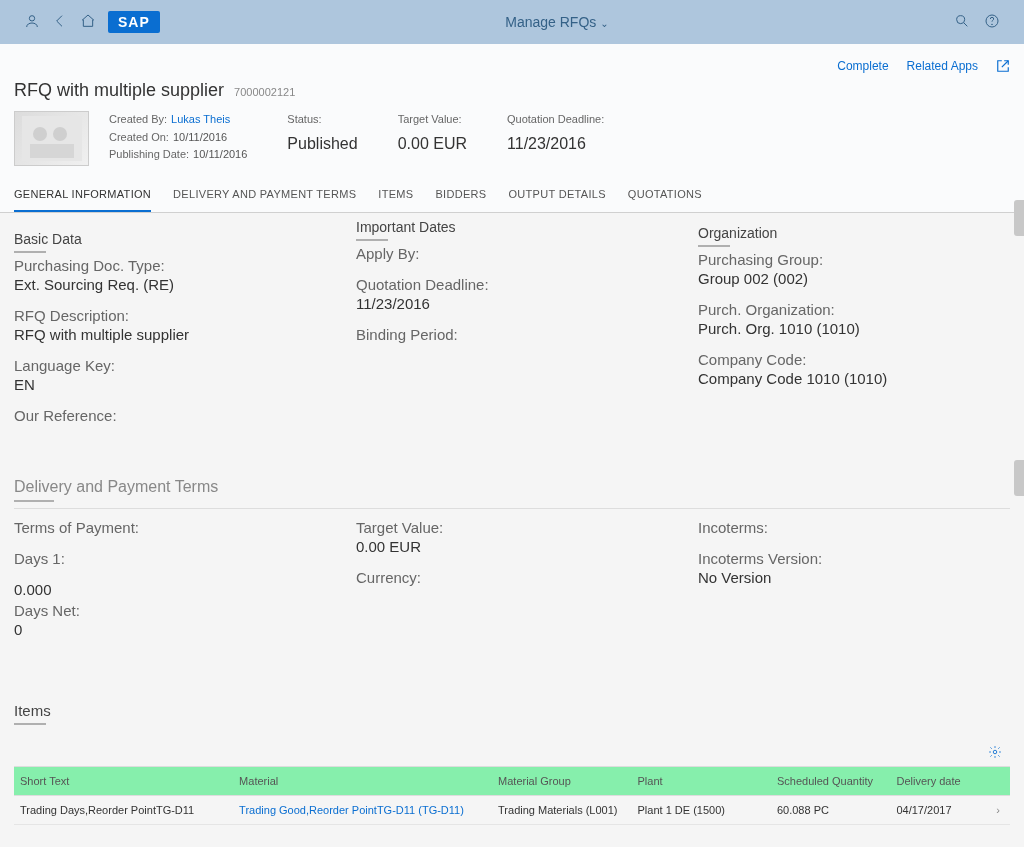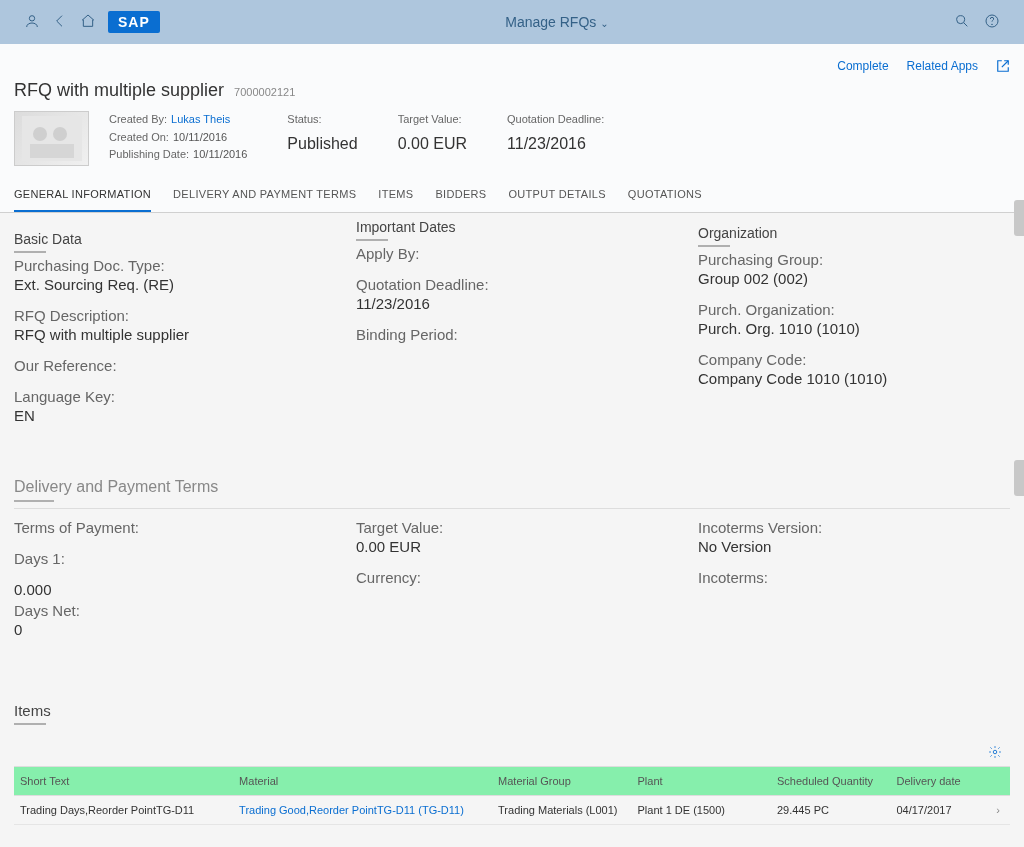--- a/index.html
+++ b/index.html
@@ -155,25 +155,25 @@
       <div class="section-title" style="margin-top:12px;">Basic Data</div>
       <div class="field">
           <div class="flabel">Purchasing Doc. Type:</div>
           <div class="fval">Ext. Sourcing Req. (RE)</div>
         </div>
       <div class="field">
           <div class="flabel">RFQ Description:</div>
           <div class="fval">RFQ with multiple supplier</div>
         </div>
       <div class="field">
-          <div class="flabel">Our Reference:</div>
-        </div>
-      <div class="field">
           <div class="flabel">Language Key:</div>
           <div class="fval">EN</div>
+        </div>
+      <div class="field">
+          <div class="flabel">Our Reference:</div>
         </div>
     </div>
     <div class="col">
       <div class="section-title" style="margin-top:0;">Important Dates</div>
       <div class="field">
           <div class="flabel">Apply By:</div>
         </div>
       <div class="field">
           <div class="flabel">Quotation Deadline:</div>
           <div class="fval">11/23/2016</div>
@@ -221,25 +221,25 @@
       <div class="field">
           <div class="flabel">Target Value:</div>
           <div class="fval">0.00  EUR</div>
         </div>
       <div class="field">
           <div class="flabel">Currency:</div>
         </div>
     </div>
     <div class="col">
       <div class="field">
+          <div class="flabel">Incoterms:</div>
+        </div>
+      <div class="field">
           <div class="flabel">Incoterms Version:</div>
           <div class="fval">No Version</div>
-        </div>
-      <div class="field">
-          <div class="flabel">Incoterms:</div>
         </div>
     </div>
   </div>
 
   <div class="section-title items" style="margin-top:50px;">Items</div>
   <div class="table-wrap">
     <div class="table-actions">
         <span class="gear"><svg viewBox="0 0 24 24">
             <circle cx="12" cy="12" r="3"></circle>
             <path d="M12 2v3M12 19v3M4.2 4.2l2.1 2.1M17.7 17.7l2.1 2.1M2 12h3M19 12h3M4.2 19.8l2.1-2.1M17.7 6.3l2.1-2.1"></path>
@@ -256,21 +256,21 @@
         <th class="num" style="width:10%;">Delivery date</th>
         <th style="width:2%;"></th>
       </tr>
         </thead>
       <tbody id="items-body">
           <tr>
             <td>Trading Days,Reorder PointTG-D11</td>
             <td><a>Trading Good,Reorder PointTG-D11 (TG-D11)</a></td>
             <td>Trading Materials (L001)</td>
             <td>Plant 1 DE (1500)</td>
-            <td class="num">29.445  PC</td>
+            <td class="num">60.088  PC</td>
             <td class="num">04/17/2017</td>
             <td class="chev">›</td>
           </tr>
         </tbody>
     </table>
   </div>
 
   <div class="section-title bidders" style="margin-top:30px;">Bidders</div>
   <div class="table-wrap">
     <div class="table-actions">

